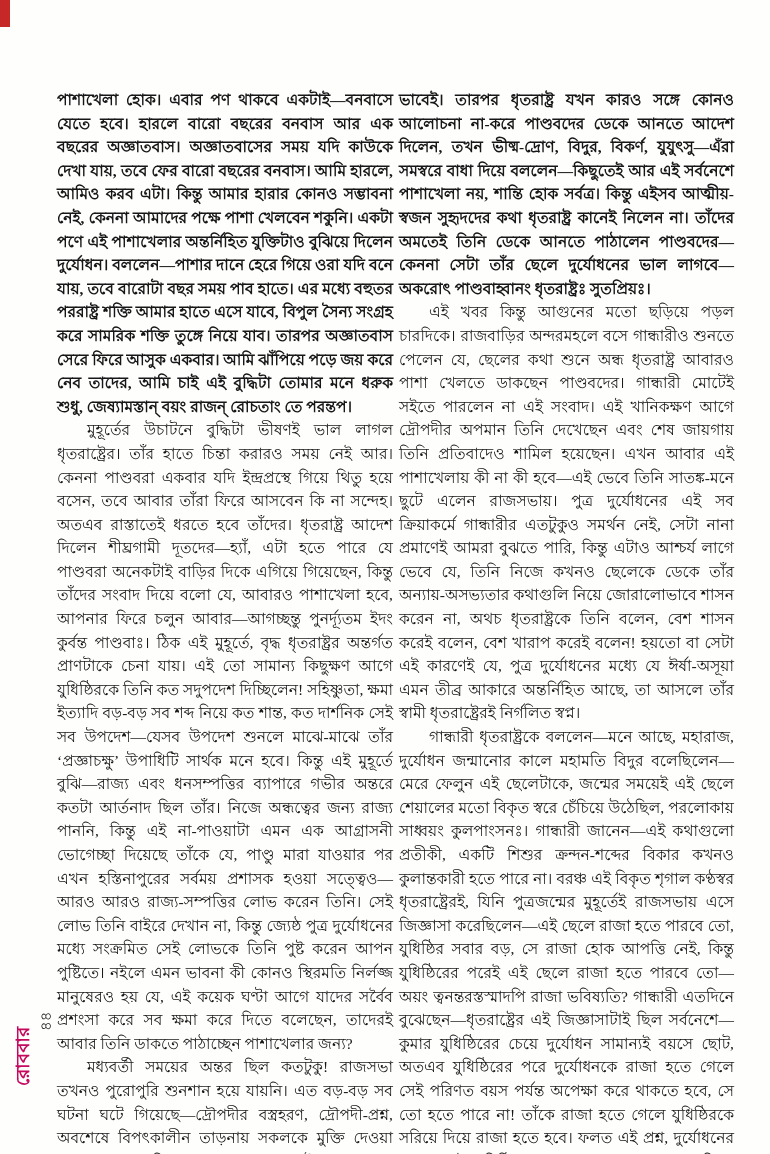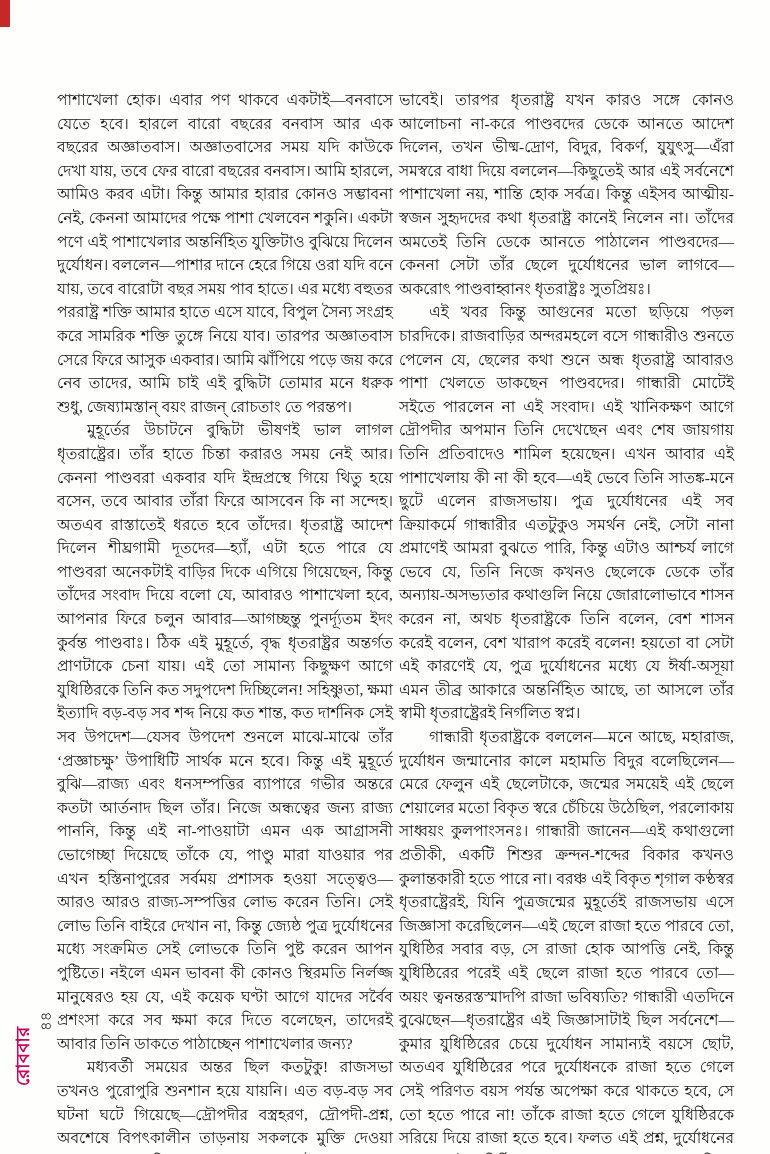--- a/index.html
+++ b/index.html
@@ -33,21 +33,21 @@
   }
   .col {
     position:absolute; top:88px;
     font-size:15.5px; line-height:23.6px;
     text-align:justify;
     text-justify:inter-word;
   }
   .col-left  { left:57px;  width:336px; }
   .col-right { left:399px; width:335px; }
   .para { margin:0; padding:0; text-indent:30px; }
-  .para.first { text-indent:0; }
+  .para.first { text-indent:0;font-weight:bold; }
 </style>
 </head>
 <body>
 
 <div class="sheet">
 
   <div class="corner-mark"></div>
 
   <div class="masthead-title">রোববার</div>
 

